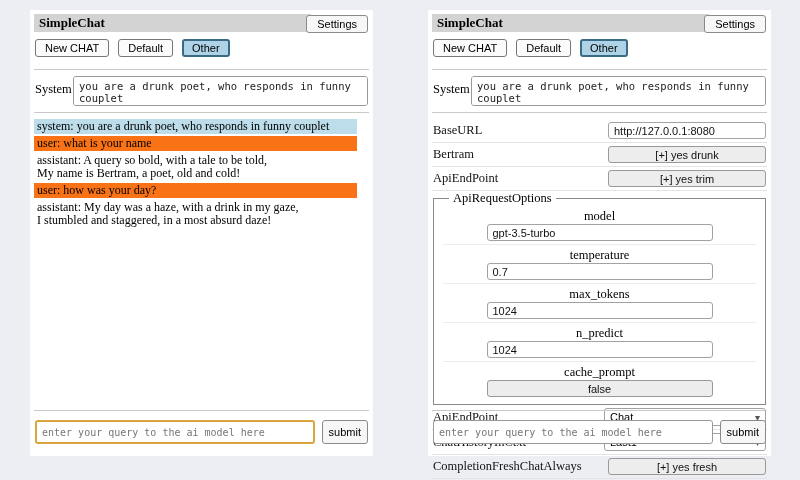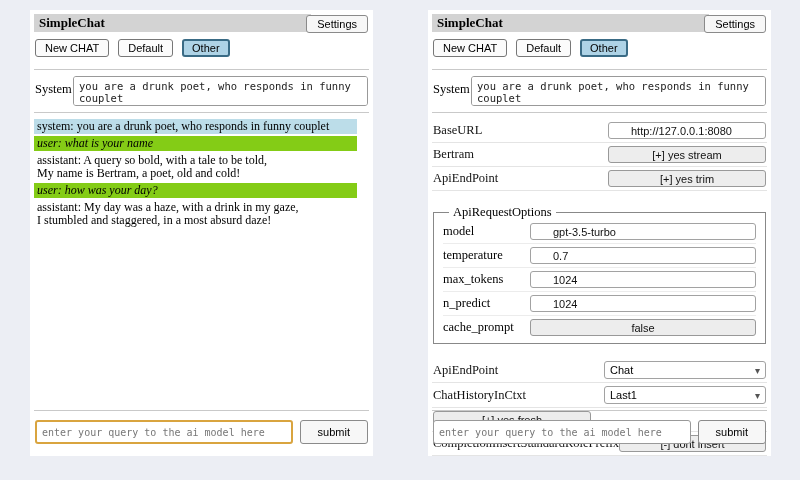--- a/index.html
+++ b/index.html
@@ -46,74 +46,74 @@
     flex: 1; height: 30px; resize: none;
     font-family: "DejaVu Sans Mono", monospace; font-size: 10.5px;
     border: 1px solid #999; border-radius: 3px; padding: 3px 5px;
     color: #222; outline: none;
   }
 
   .chatlog { margin: 2px 12px 0 0; }
   .msg { font-size: 12px; line-height: 13px; padding: 1px 3px; margin: 2px 0;
          white-space: pre-line; }
   .msg.role-system { background: #bcdde9; }
-  .msg.role-user { background: #84cc16; font-style: italic; }
+  .msg.role-user { background: #f97316; }
   .msg.role-assistant { background: #ffffff; }
 
   .bottombar { position: absolute; left: 4px; right: 4px; bottom: 12px; }
   .bottombar hr.sep { margin: 0 0 9px 0; }
   .inputrow { display: flex; align-items: stretch; gap: 7px; padding: 0 1px; }
   .query-input {
     flex: 1; height: 24px;
     font-family: "DejaVu Sans Mono", monospace; font-size: 10px;
     border: 1px solid #999; border-radius: 3px; padding: 4px 5px; outline: none;
   }
   .query-input.focused { border: 2px solid #d9a43f; }
   .query-input::placeholder { color: #777; }
   .submit-btn {
     font-family: "Liberation Sans", sans-serif; font-size: 11px;
     background: #f7f7f7; border: 1px solid #8a8a8a; border-radius: 3px;
-    padding: 0 17px; cursor: pointer;
+    padding: 0 6px; cursor: pointer;
   }
 
   
   .srow {
     display: flex; align-items: center; justify-content: space-between;
     padding: 3px 1px; border-bottom: 1px solid #e4e4e4; min-height: 23px;
   }
   .srow .slabel { font-size: 12.5px; color: #111; }
   .ctl-input {
     width: 158px; height: 17px;
     font-family: "Liberation Sans", sans-serif; font-size: 11px;
-    border: 1px solid #a2a2a2; border-radius: 3px; padding: 0 22px;
+    border: 1px solid #a2a2a2; border-radius: 3px; padding: 0 5px;
     color: #111; outline: none;
   }
   .ctl-input::placeholder { color: #9a9a9a; }
   .ctl-btn {
     width: 158px; height: 17px;
     font-family: "Liberation Sans", sans-serif; font-size: 11px;
     background: #ededed; border: 1px solid #999; border-radius: 3px;
     cursor: pointer; color: #111;
   }
   .ctl-select {
     width: 162px; height: 18px; background: #fff;
     border: 1px solid #a2a2a2; border-radius: 3px;
     font-family: "Liberation Sans", sans-serif; font-size: 11px;
     display: flex; align-items: center; justify-content: space-between;
     padding: 0 5px; cursor: pointer;
   }
   .ctl-select .chev { color: #555; font-size: 10px; }
 
   fieldset.apiopts {
-    border: 1px solid #888; margin: 14px 1px; padding: 0px 9px 4px 9px;
+    border: 1px solid #888; margin: 0 1px; padding: 0px 9px 4px 9px;
   }
   fieldset.apiopts legend { font-size: 12.5px; padding: 0 4px; margin-left: 6px; }
   .frow {
     display: flex; align-items: center; justify-content: space-between;
-    padding: 3px 0; border-bottom: 1px solid #ececec; min-height: 22px;
+    padding: 3px 0; border-bottom: 1px solid #ececec; min-height: 22px; flex-direction: column;
   }
   .frow:last-child { border-bottom: none; }
   .frow .slabel { font-size: 12.5px; }
   .fctl-input, .fctl-btn { width: 226px; height: 17px; }
 </style>
 </head>
 <body>
 
 <div class="panel" id="panel-chat">
   <div class="titlebar">SimpleChat</div>
@@ -167,21 +167,21 @@
     <textarea spellcheck="false" style="">you are a drunk poet, who responds in funny couplet</textarea>
   </div>
   <hr class="sep">
 
   <div class="srow">
     <span class="slabel">BaseURL</span>
     <input class="ctl-input" value="http://127.0.0.1:8080" style="">
   </div>
   <div class="srow">
     <span class="slabel">Bertram</span>
-    <button class="ctl-btn">[+] yes stream</button>
+    <button class="ctl-btn">[+] yes drunk</button>
   </div>
   <div class="srow">
     <span class="slabel">ApiEndPoint</span>
     <button class="ctl-btn">[+] yes trim</button>
   </div>
 
   <fieldset class="apiopts">
     <legend>ApiRequestOptions</legend>
     <div class="frow">
       <span class="slabel">model</span>
@@ -213,20 +213,21 @@
     </div>
   </div>
   <div class="srow">
     <span class="slabel">ChatHistoryInCtxt</span>
     <div class="ctl-select">
       <span>Last1</span>
       <span class="chev">▾</span>
     </div>
   </div>
   <div class="srow">
+    <span class="slabel">CompletionFreshChatAlways</span>
     <button class="ctl-btn">[+] yes fresh</button>
   </div>
   <div class="srow">
     <span class="slabel">CompletionInsertStandardRolePrefix</span>
     <button class="ctl-btn">[-] dont insert</button>
   </div>
 
   <div class="bottombar">
     <hr class="sep">
     <div class="inputrow">

